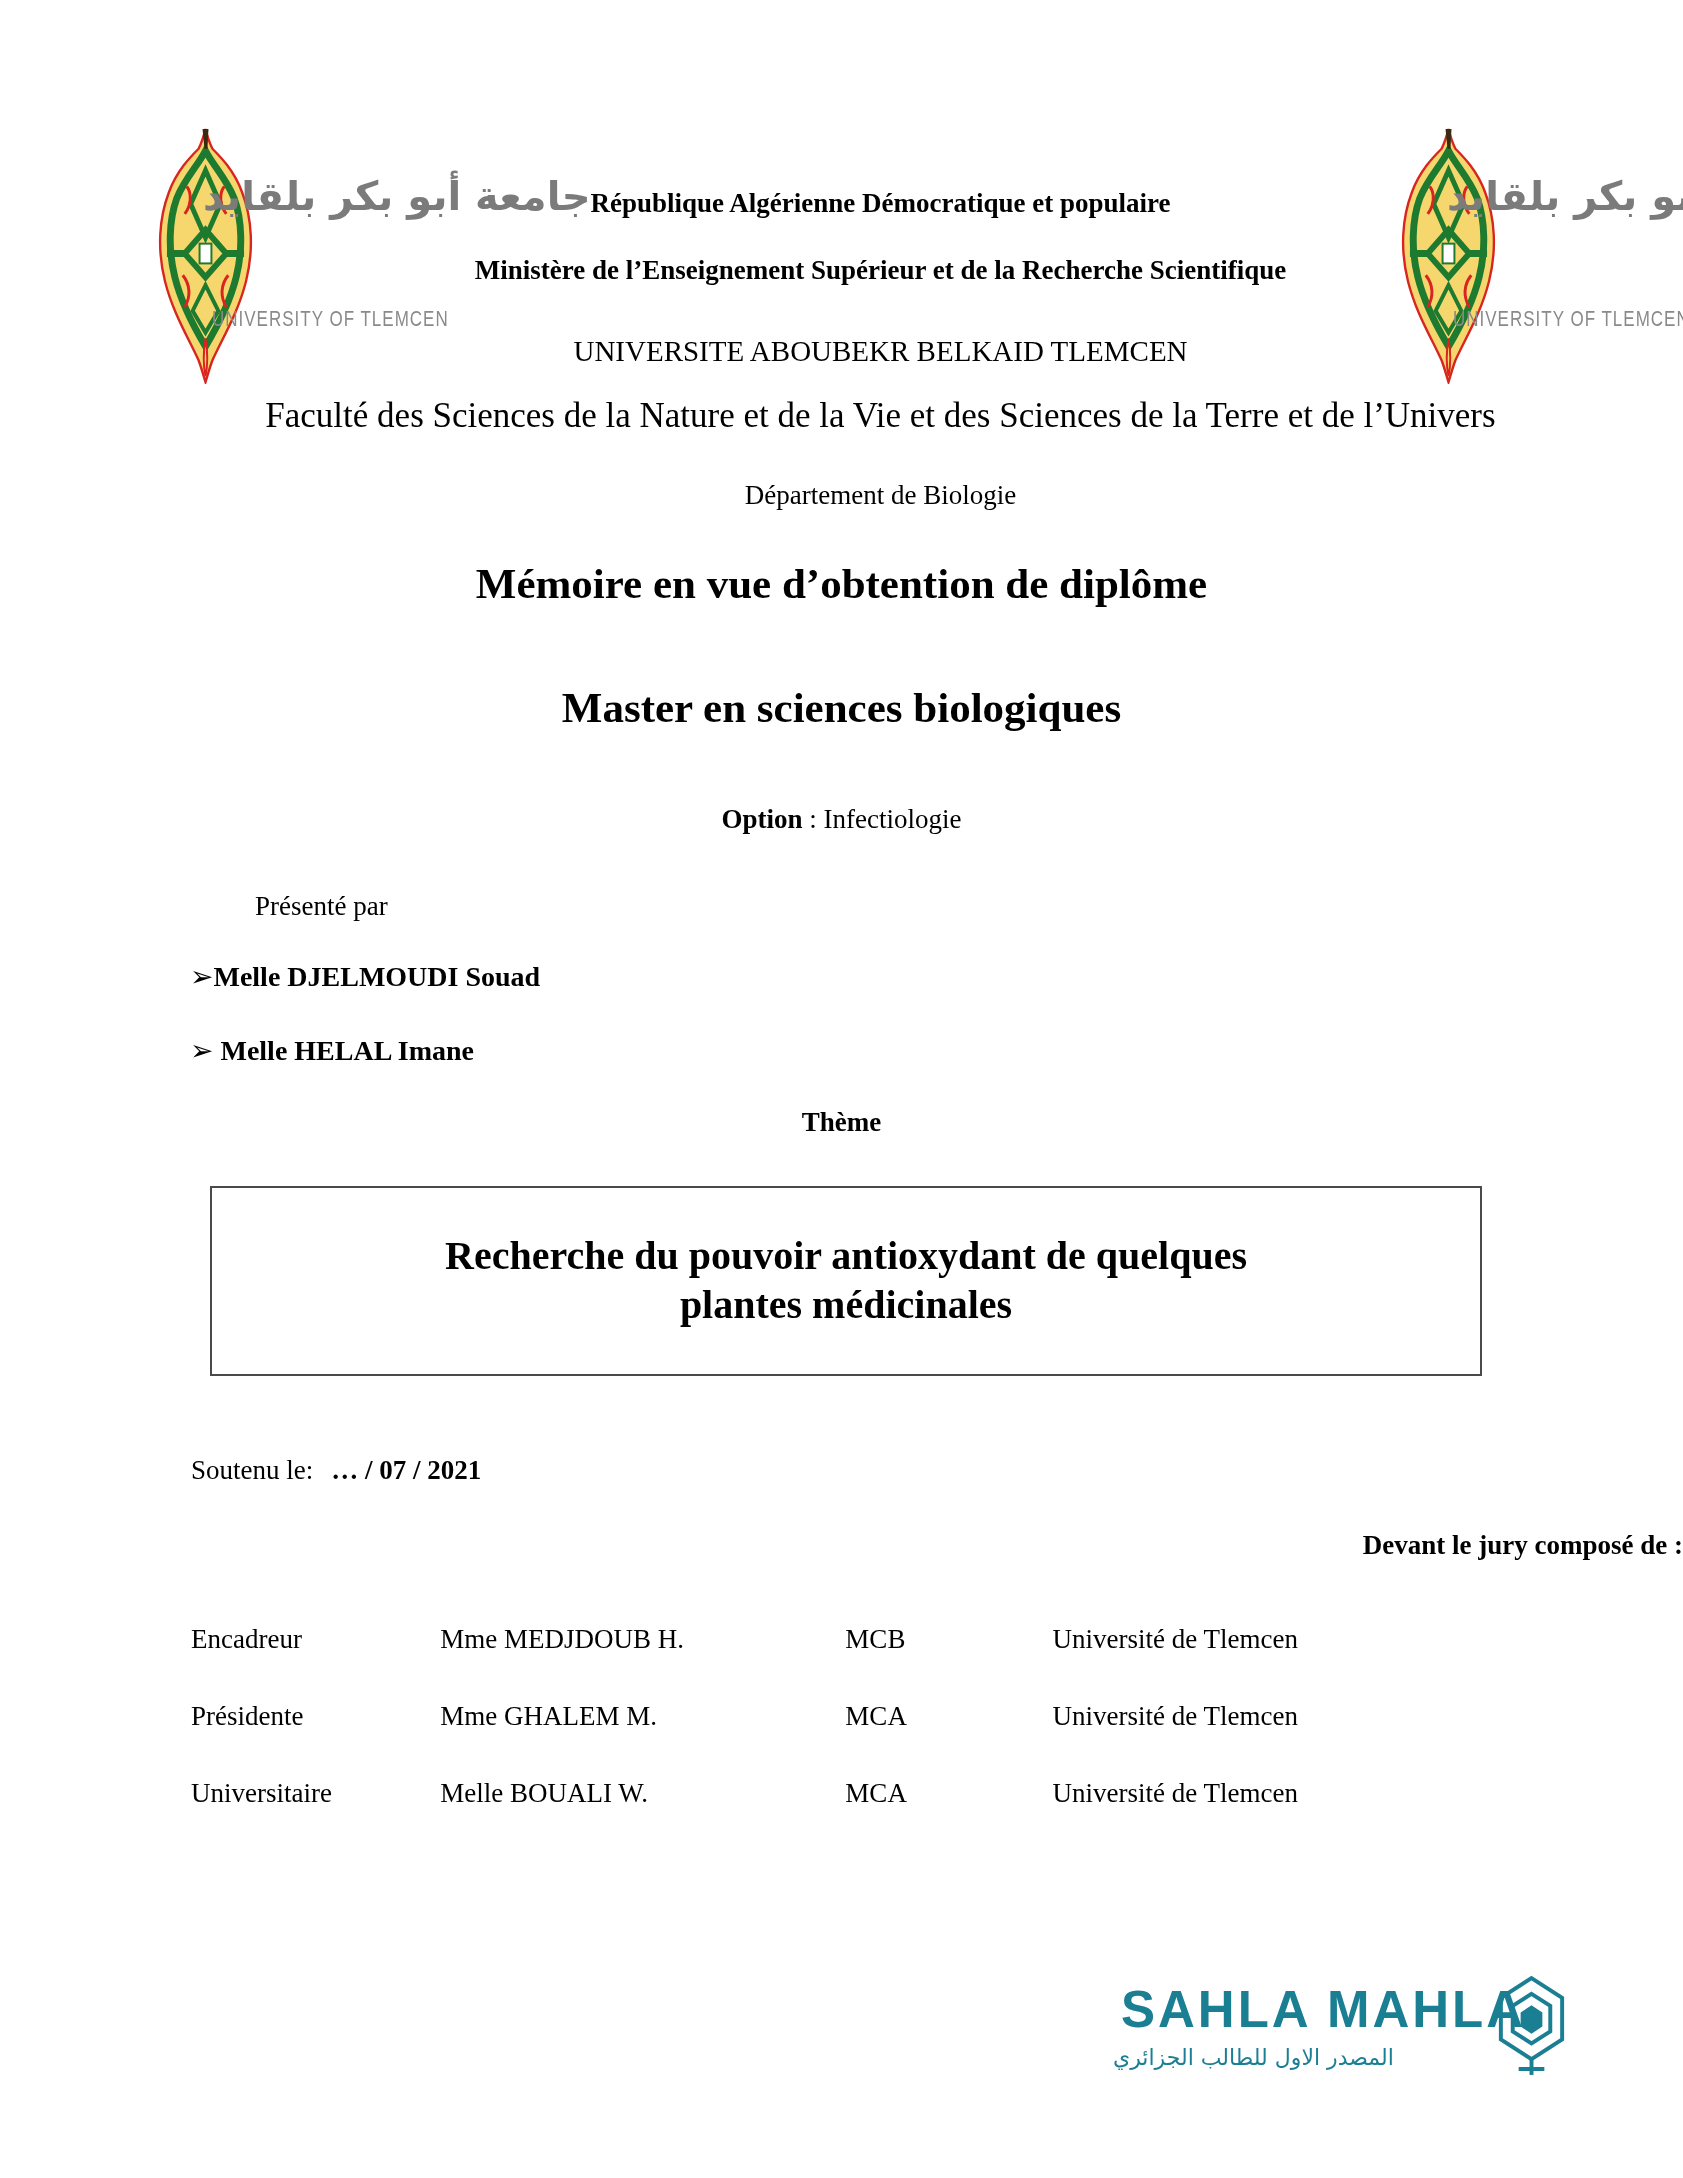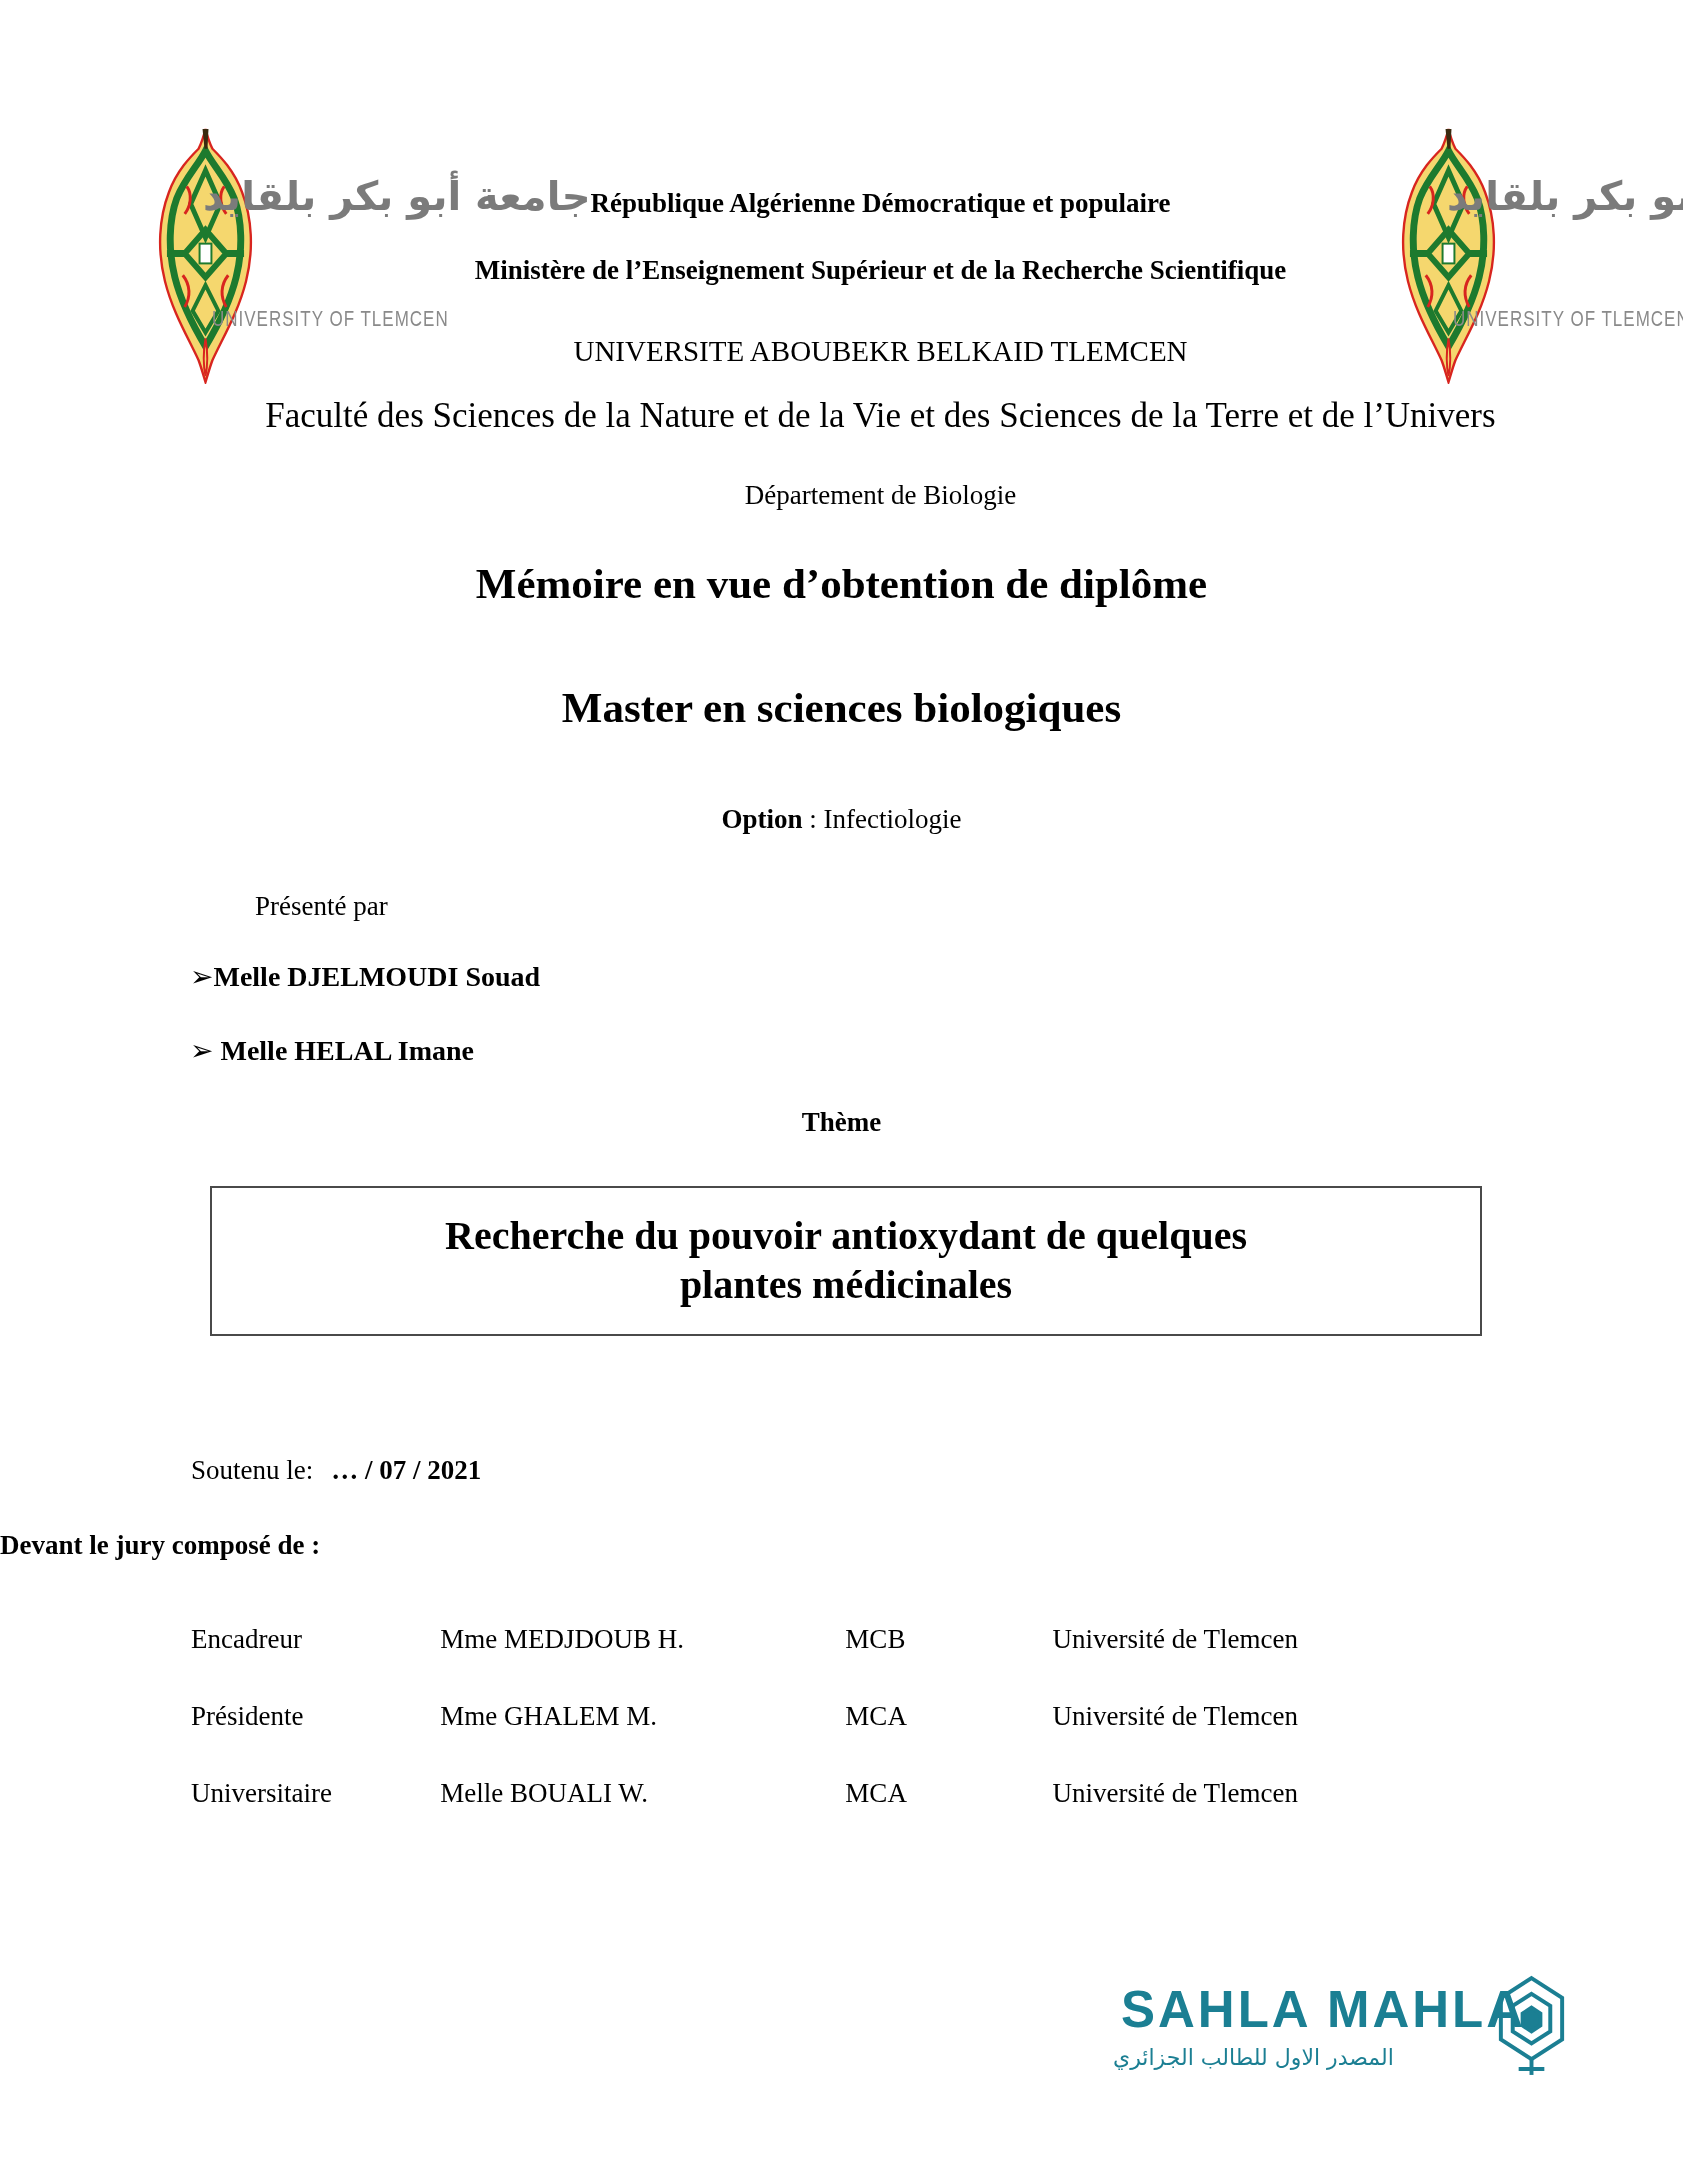--- a/index.html
+++ b/index.html
@@ -113,21 +113,21 @@
     position: absolute;
     top: 1107px;
     left: 0; width: 100%;
     text-align: center;
     font-size: 27px;
     font-weight: bold;
   }
   .theme-box {
     position: absolute;
     left: 210px; top: 1186px;
-    width: 1272px; height: 150px;
+    width: 1272px; height: 190px;
     border: 2px solid #4a4a4a;
     box-sizing: border-box;
     display: flex;
     align-items: center;
     justify-content: center;
   }
   .theme-text {
     font-size: 40px;
     font-weight: bold;
     text-align: center;
@@ -140,21 +140,21 @@
     position: absolute;
     left: 191px; top: 1455px;
     font-size: 27px;
     white-space: nowrap;
   }
   .soutenu .date { font-weight: bold; margin-left: 18px; }
 
   .jury-label {
     position: absolute;
     top: 1530px; left: 0; width: 100%;
-    text-align: left;
+    text-align: right;
     font-size: 27px;
     font-weight: bold;
   }
 
   
   .jury-table {
     position: absolute;
     left: 191px; top: 1624px;
     width: 1188px;
     border-collapse: collapse;

